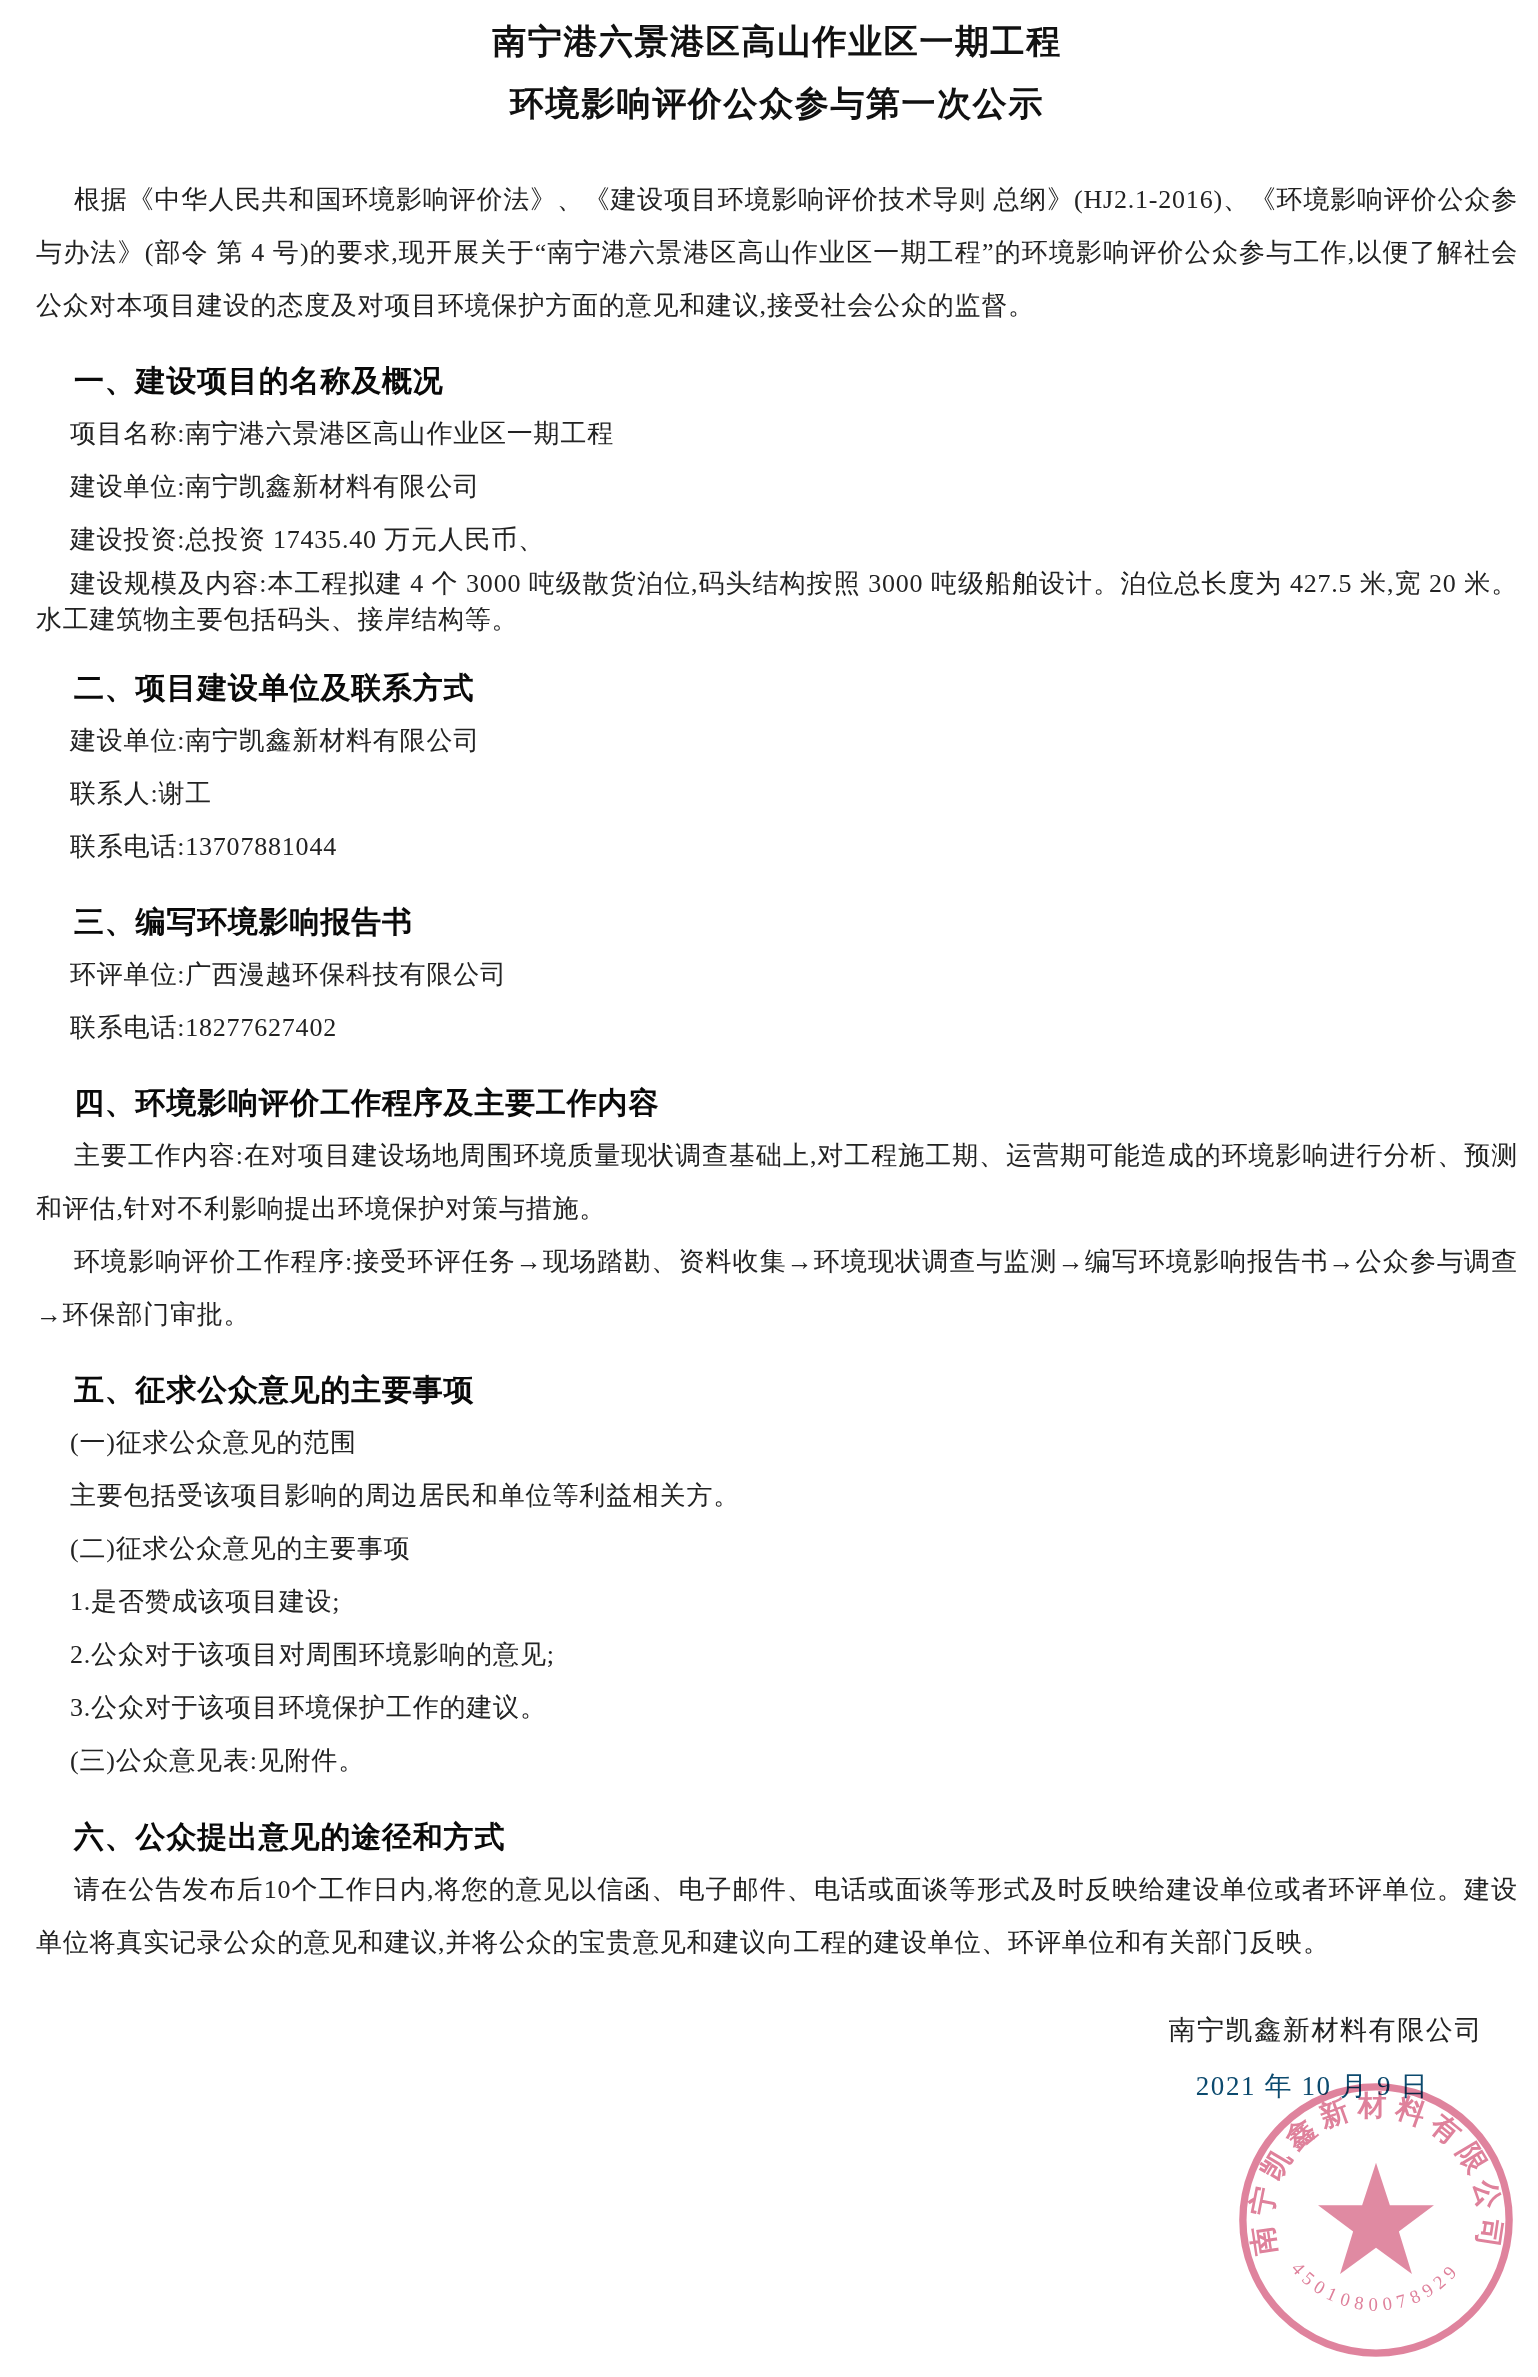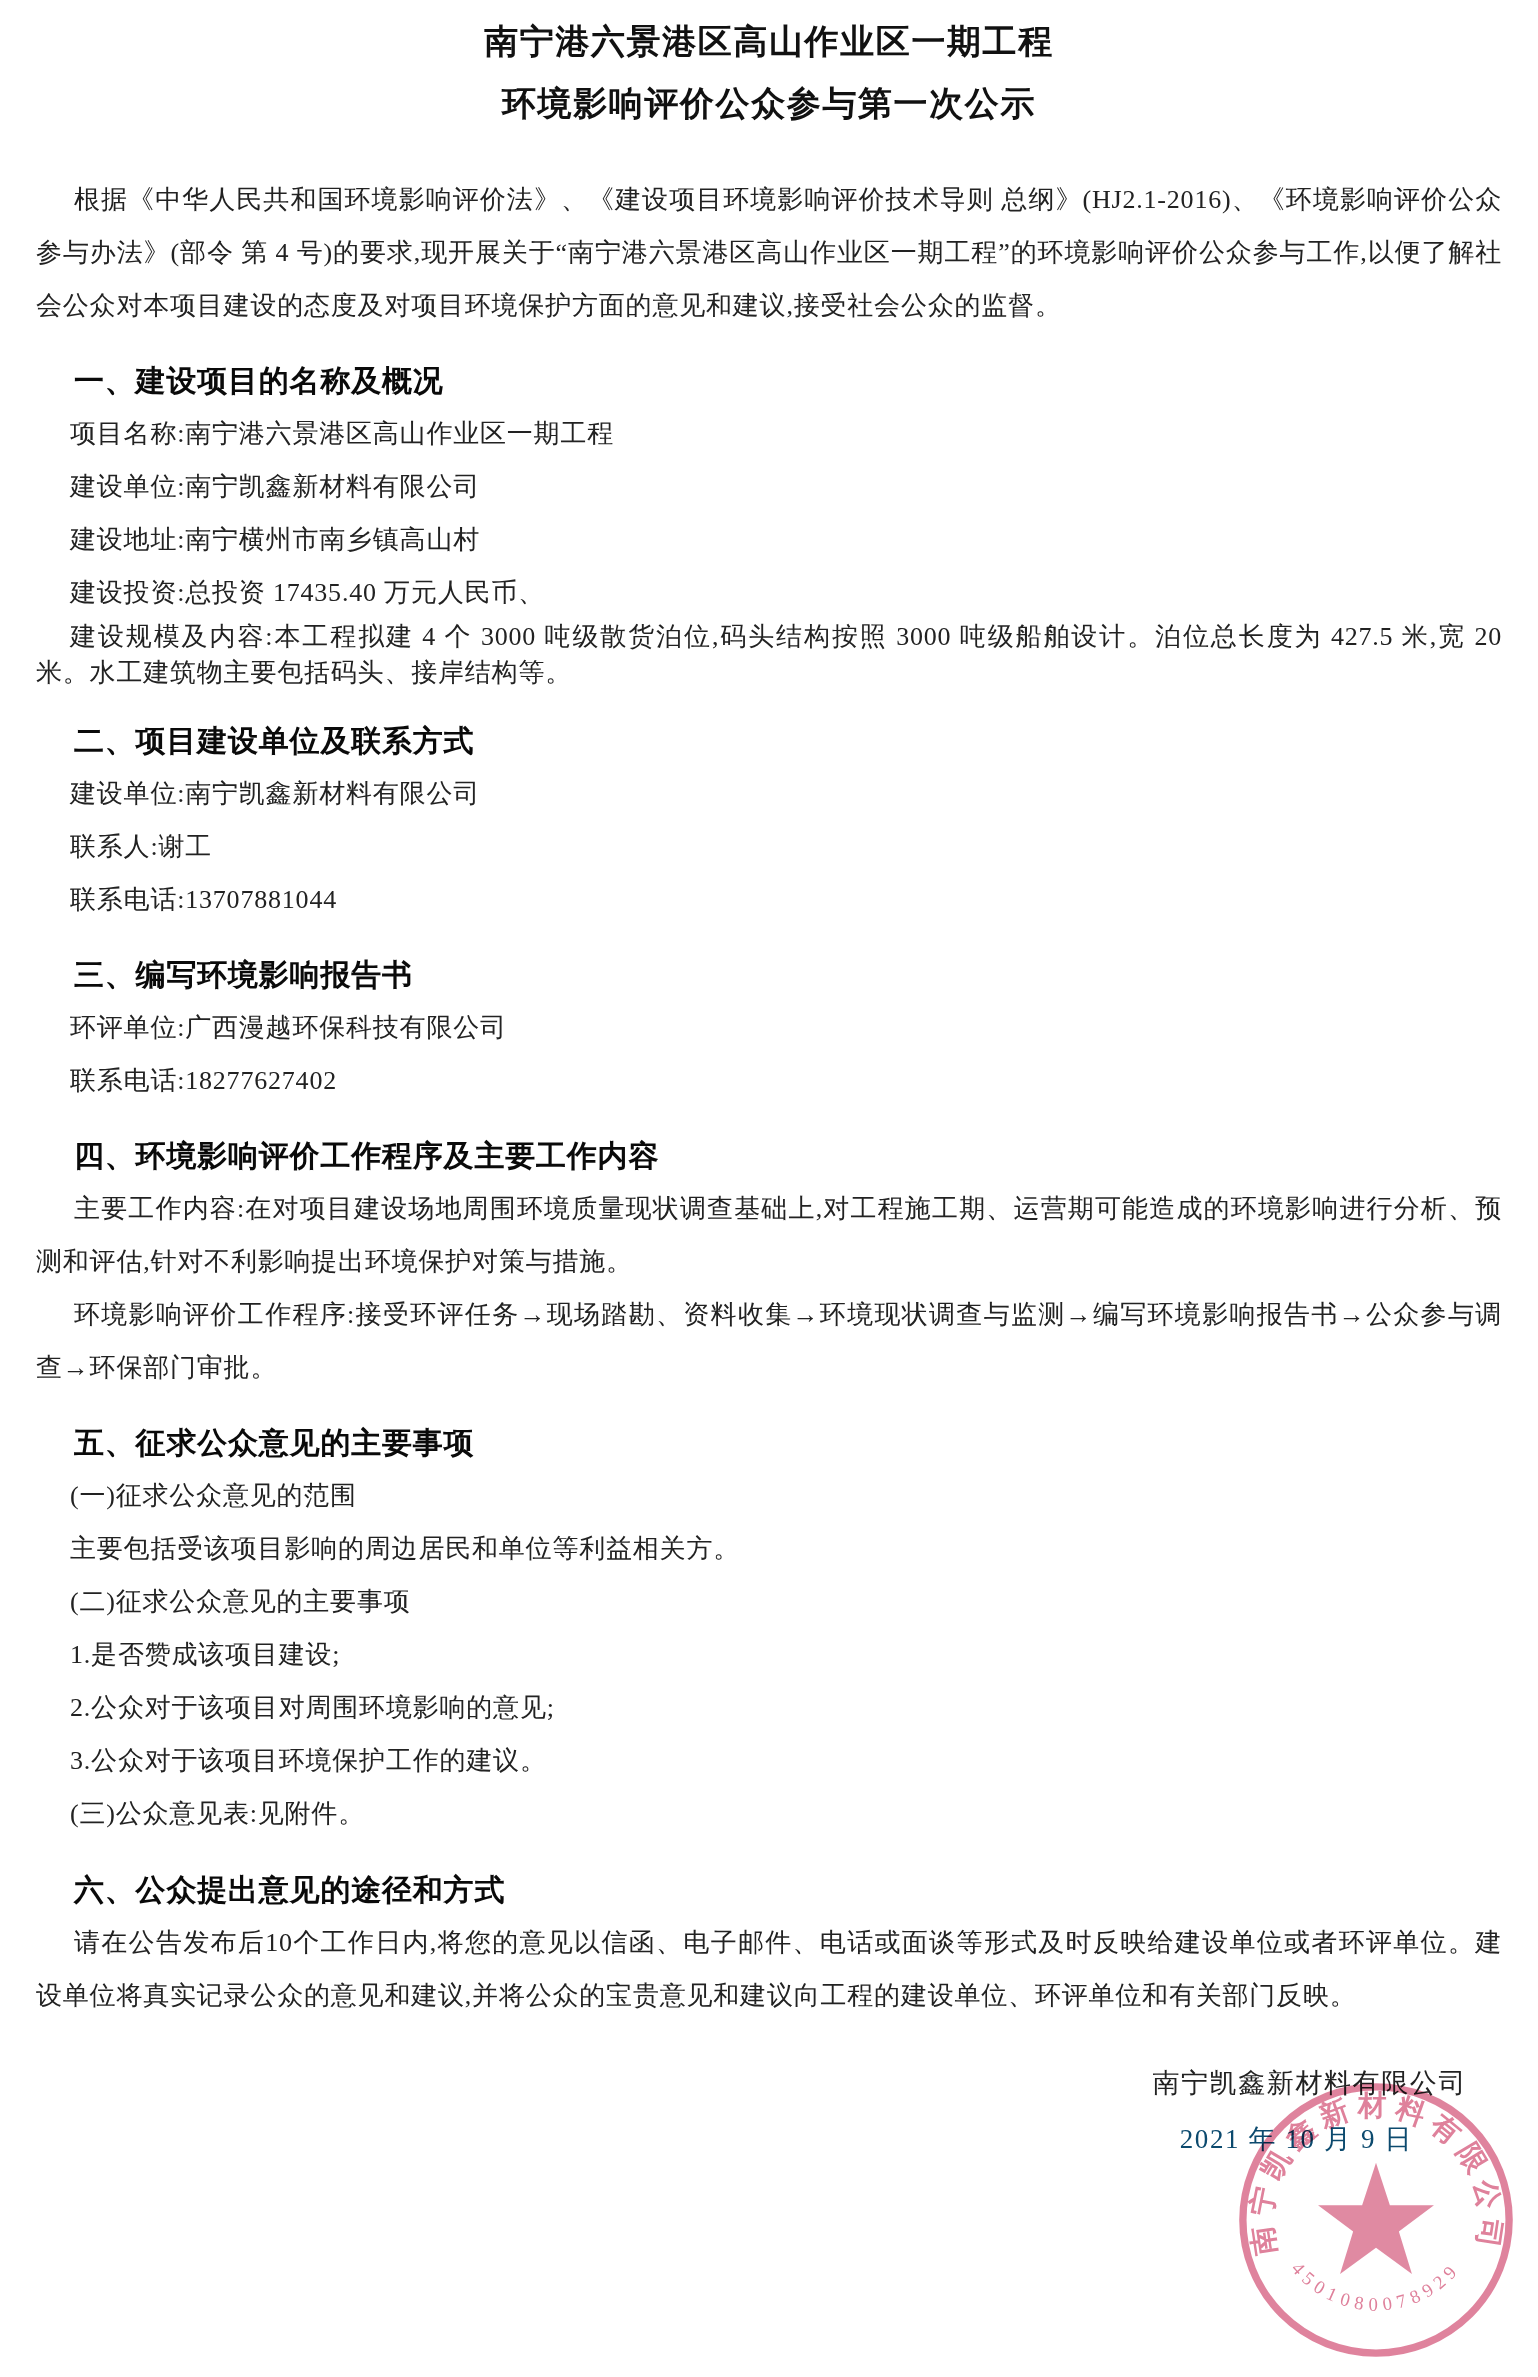--- a/index.html
+++ b/index.html
@@ -2,21 +2,21 @@
 <html lang="zh" style="font-size:12.8px"><head>
 <meta charset="utf-8">
 <style>
   html,body{margin:0;padding:0;background:#ffffff;}
   body{
     width:1538px;height:2377px;position:relative;overflow:hidden;
     font-family:"Liberation Serif","DejaVu Serif",serif;
     color:#1f1f1f;
     -webkit-font-smoothing:antialiased;
   }
-  .doc{padding:21px 36px 0 36px;}
+  .doc{padding:21px 20px 0 36px;}
   .title{
     text-align:center;font-family:"Liberation Sans","DejaVu Sans",sans-serif;
     font-weight:700;font-size:34px;line-height:41px;color:#111;
     letter-spacing:1.6px;margin:0 0 21px 0;
   }
   .para{
     font-size:26px;line-height:53px;margin:0;text-align:justify;
     text-indent:38px;letter-spacing:0.8px;color:#222;
   }
   .intro{margin-top:49px;}
@@ -54,21 +54,20 @@
 <div class="doc">
 
   <h1 class="title">南宁港六景港区高山作业区一期工程</h1>
   <h1 class="title">环境影响评价公众参与第一次公示</h1>
 
   <p class="para intro">根据《中华人民共和国环境影响评价法》、《建设项目环境影响评价技术导则 总纲》(HJ2.1-2016)、《环境影响评价公众参与办法》(部令 第 4 号)的要求,现开展关于“南宁港六景港区高山作业区一期工程”的环境影响评价公众参与工作,以便了解社会公众对本项目建设的态度及对项目环境保护方面的意见和建议,接受社会公众的监督。</p>
 
   <h2 class="sec-heading">一、建设项目的名称及概况</h2>
   <p class="sec-item">项目名称:南宁港六景港区高山作业区一期工程</p>
   <p class="sec-item">建设单位:南宁凯鑫新材料有限公司</p>
-  <p class="sec-item">建设地址:南宁横州市南乡镇高山村</p>
   <p class="sec-item">建设投资:总投资 17435.40 万元人民币、</p>
   <p class="sec-item-flow">建设规模及内容:本工程拟建 4 个 3000 吨级散货泊位,码头结构按照 3000 吨级船舶设计。泊位总长度为 427.5 米,宽 20 米。水工建筑物主要包括码头、接岸结构等。</p>
 
   <h2 class="sec-heading">二、项目建设单位及联系方式</h2>
   <p class="sec-item">建设单位:南宁凯鑫新材料有限公司</p>
   <p class="sec-item">联系人:谢工</p>
   <p class="sec-item">联系电话:13707881044</p>
 
   <h2 class="sec-heading">三、编写环境影响报告书</h2>
   <p class="sec-item">环评单位:广西漫越环保科技有限公司</p>

